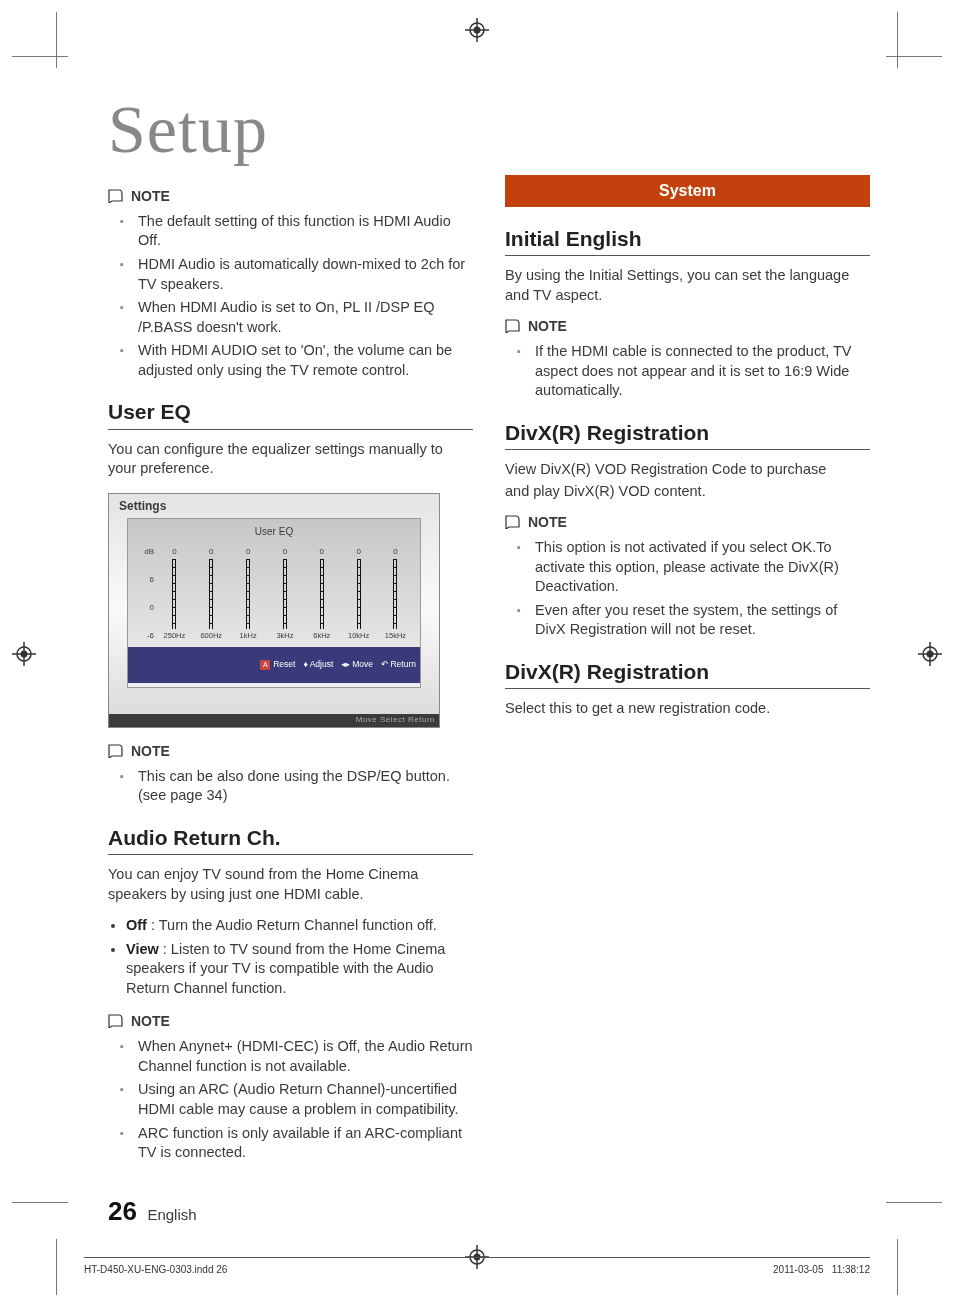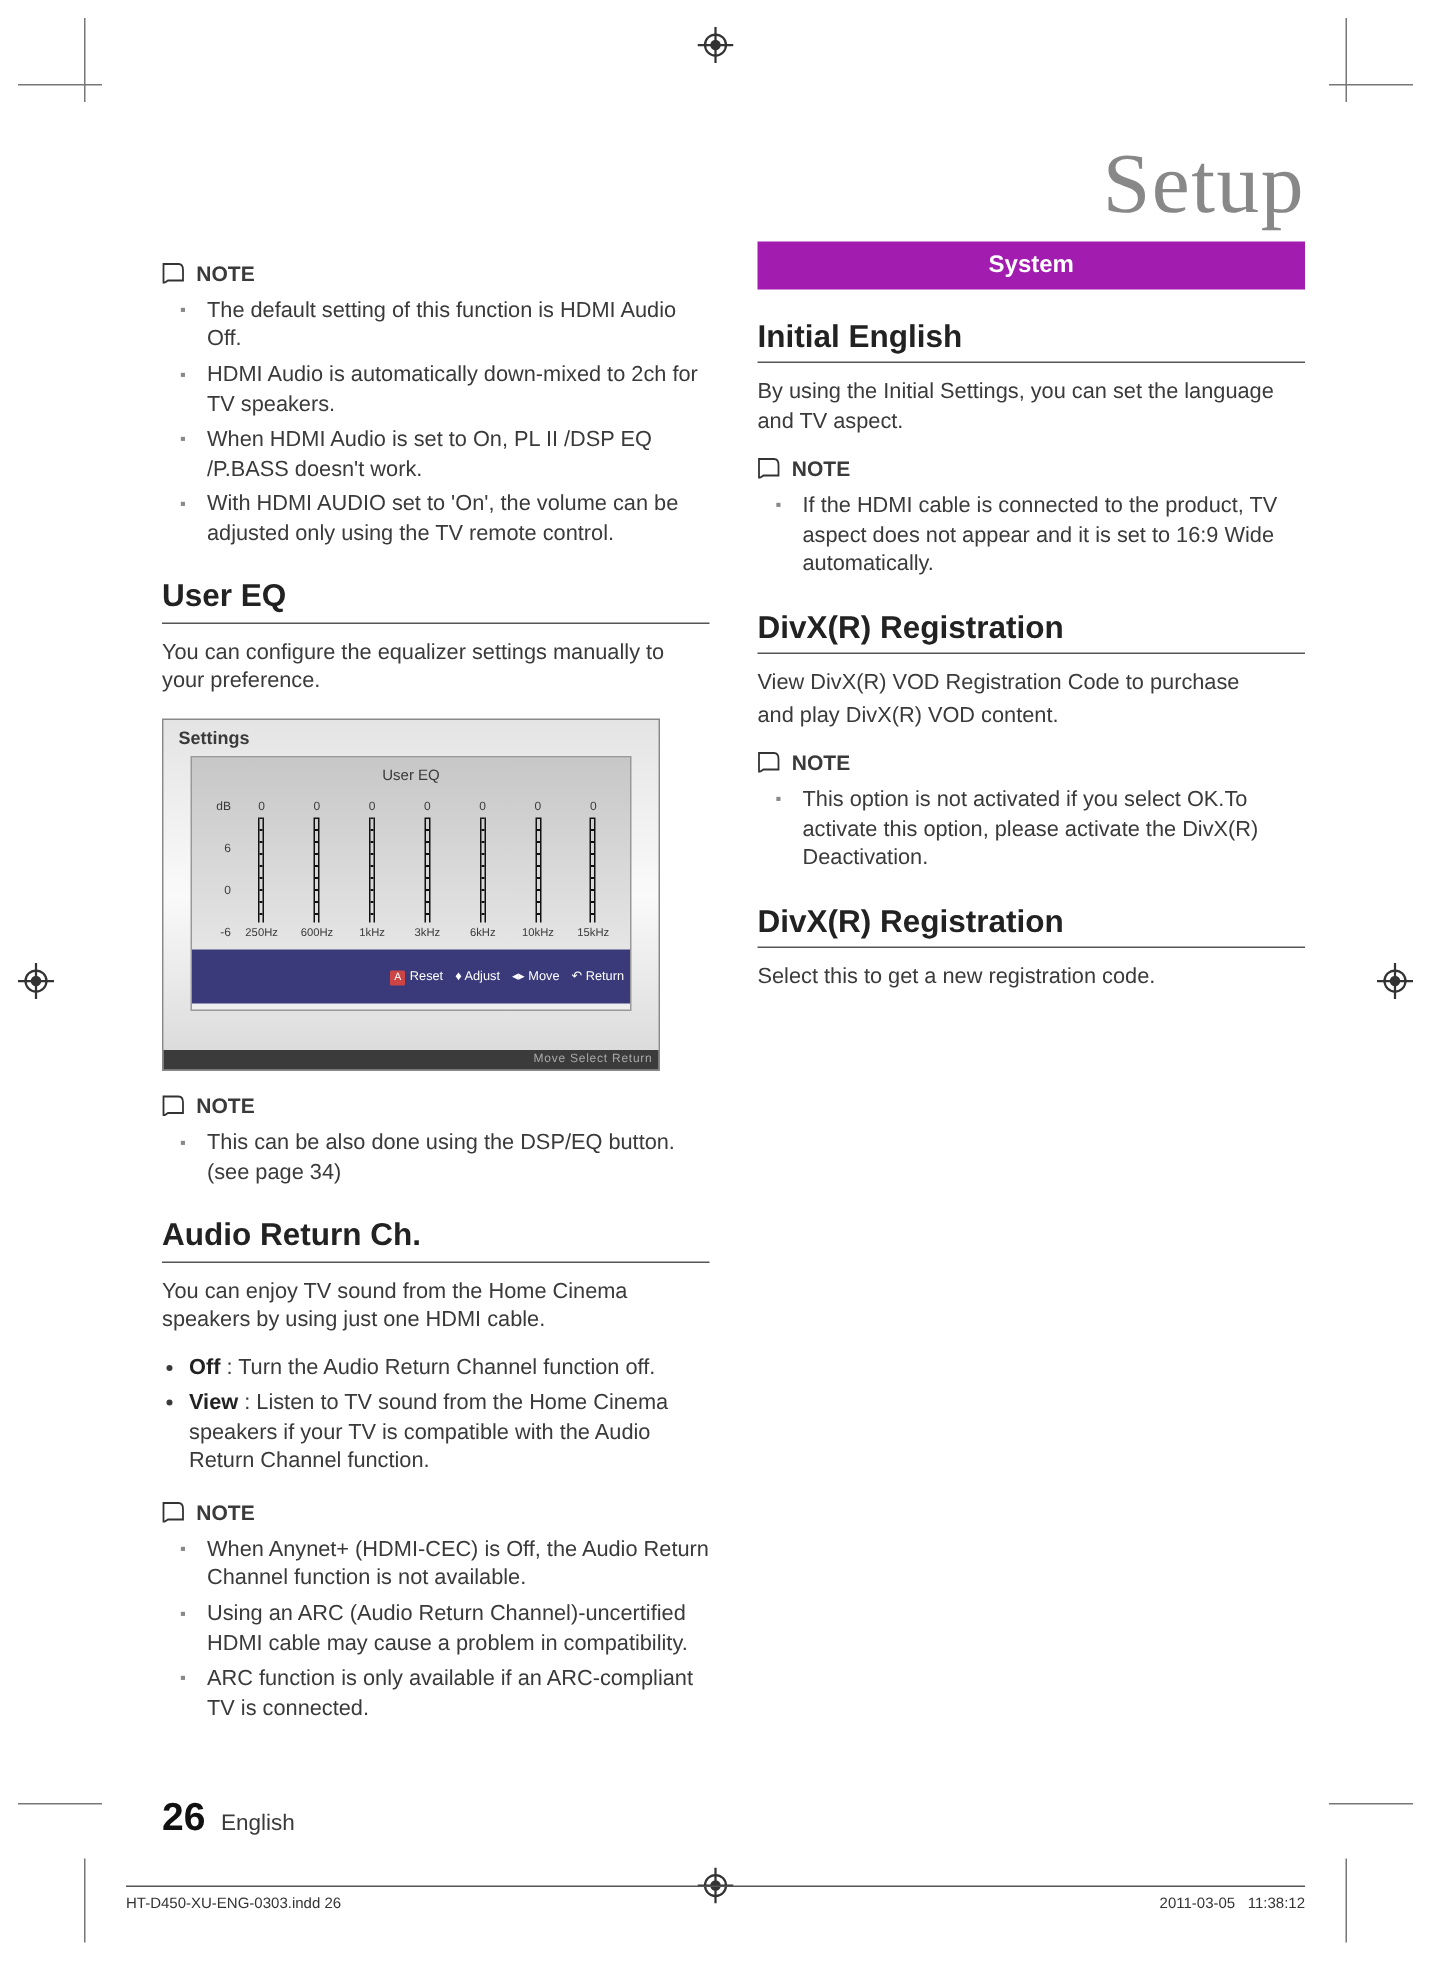--- a/index.html
+++ b/index.html
@@ -27,45 +27,44 @@
   .regmark { width:24px;height:24px;position:absolute; }
   .regmark svg { width:24px;height:24px;display:block; }
   .regmark.topcenter { left:50%;top:18px;transform:translateX(-50%); }
   .regmark.bottomcenter { left:50%;bottom:38px;transform:translateX(-50%); }
   .regmark.left { left:12px;top:50%;transform:translateY(-50%); }
   .regmark.right { right:12px;top:50%;transform:translateY(-50%); }
 
   h1.pagetitle {
     font-family: "Times New Roman", Georgia, serif;
     font-weight: 300;
-    font-size: 57px;
+    font-size: 68px;
     color: #888;
     margin: 0 0 6px 0;
     letter-spacing: 1px;
-    text-align: right;
   }
   .cols { display:flex; gap:32px; }
   .col { flex:1 1 0; font-size:14.5px; line-height:1.35; }
 
   .note-hdr { font-weight:bold; font-size:14px; margin-top:12px; }
   .note-icon { display:inline-block; vertical-align:-2px; margin-right:3px; }
   ul.notelist { list-style:none; padding-left:30px; margin:4px 0 14px 0; }
   ul.notelist li { position:relative; margin:4px 0; }
   ul.notelist li::before { content:"▪"; position:absolute; left:-18px; top:2px; color:#888; font-size:11px; }
 
   h2.sect { font-size:21px; font-weight:600; margin:18px 0 2px 0; color:#222; }
   .sect-underline { border-bottom:1px solid #555; margin-bottom:10px; }
   p.body { margin:6px 0 12px 0; }
 
   .bullets { padding-left:18px; margin:6px 0 14px 0; }
   .bullets li { margin:4px 0; }
   .bullets b { font-weight:bold; color:#222; }
 
   .section-banner {
-    background:#a21caf; color:#fff; font-weight:bold; text-align:center;
+    background:#c2410c; color:#fff; font-weight:bold; text-align:center;
     padding:5px 0; font-size:16px; margin-bottom:14px;
   }
 
   .eq-figure { border:1px solid #888; margin:14px 0; width:330px; background:linear-gradient(#e4e4e4,#fafafa,#d8d8d8); position:relative; }
   .eq-top { padding:4px 10px; font-weight:bold; font-size:12px; }
   .eq-panel { margin:0 18px 26px 18px; background:linear-gradient(#c7c7c7,#efefef); border:1px solid #999; position:relative; font-size:9px; padding:4px 0 4px 0; }
   .eq-title { text-align:center; font-size:10px; padding:2px 0; }
   .eq-grid { display:flex; align-items:stretch; padding:0 6px; }
   .eq-ylabels { display:flex; flex-direction:column; justify-content:space-between; padding:6px 2px; font-size:8px; width:18px; text-align:right; }
   .eq-sliders { flex:1; display:flex; justify-content:space-around; padding:6px 0; }
@@ -266,20 +265,21 @@
       <p class="body" style="margin-top:2px">and play DivX(R) VOD content.</p>
 
       <div class="note-hdr">
         <span class="note-icon"><svg width="16" height="14" viewBox="0 0 16 14">
               <path d="M1 1 L11 1 Q14 1 14 5 L14 12 L4 12 L1 14 Z" fill="none" stroke="#333" stroke-width="1.2"></path>
             </svg></span>
         <span>NOTE</span>
       </div>
       <ul class="notelist">
         <li>This option is not activated if you select OK.To activate this option, please activate the DivX(R) Deactivation.</li>
+        <li>Even after you reset the system, the settings of DivX Registration will not be reset.</li>
       </ul>
 
       <h2 class="sect">DivX(R) Registration</h2>
       <div class="sect-underline"></div>
       <p class="body">Select this to get a new registration code.</p>
     </div>
   </div>
 
   <div class="footer-pagenum">
     <b>26</b>

